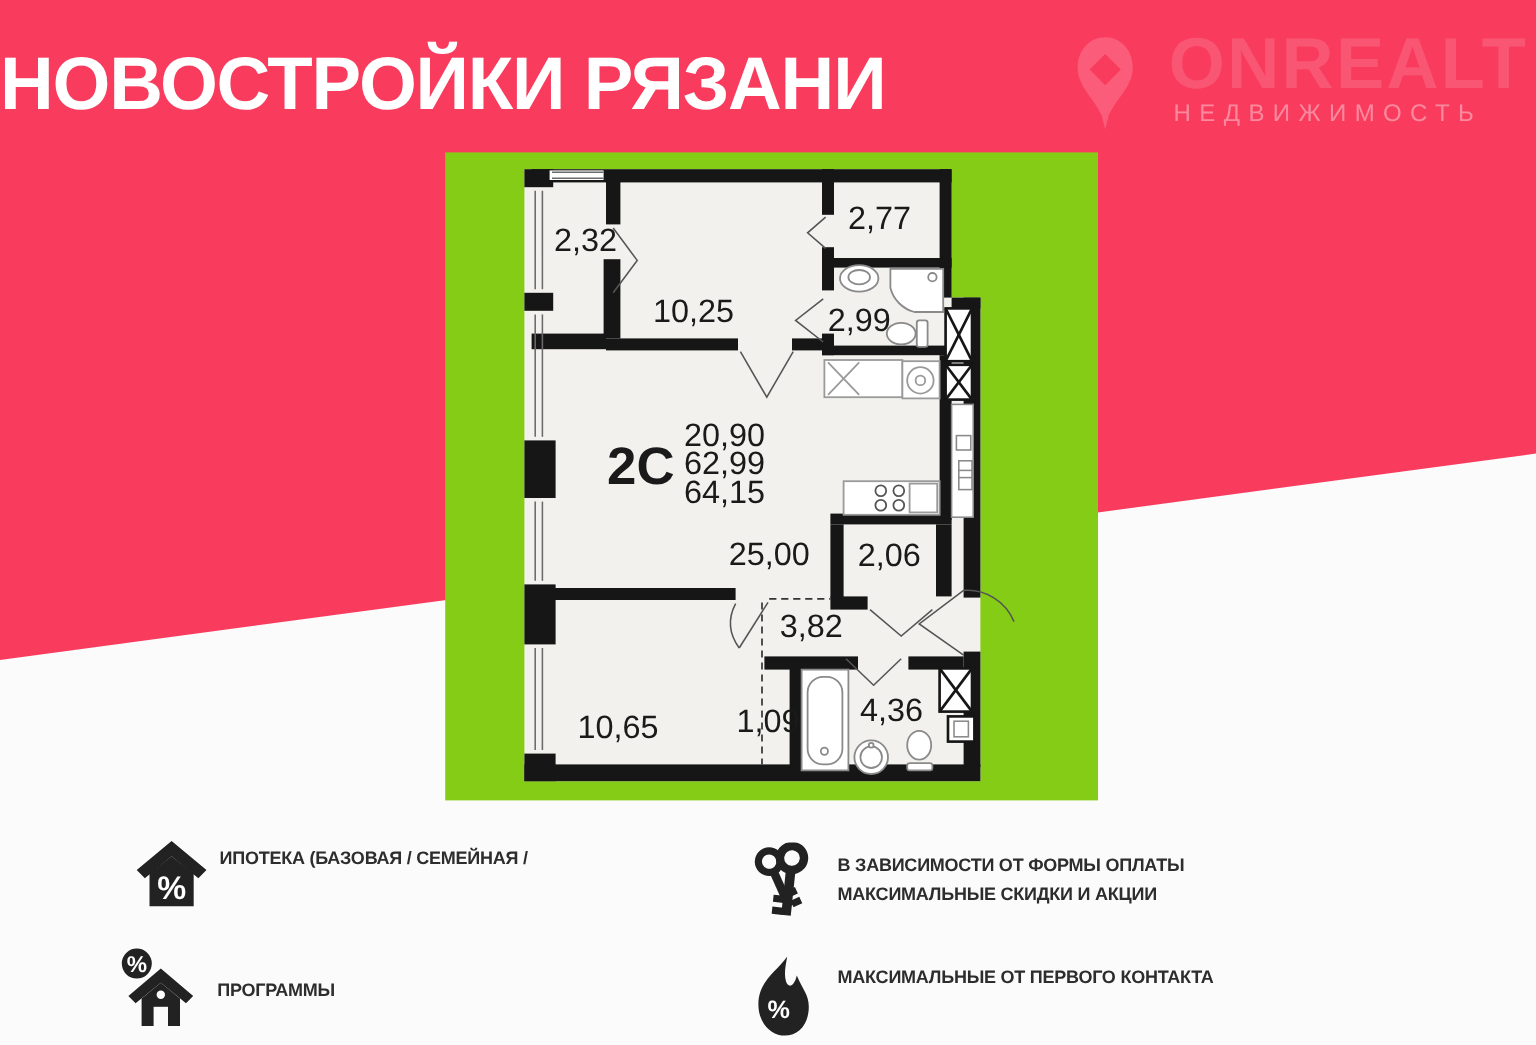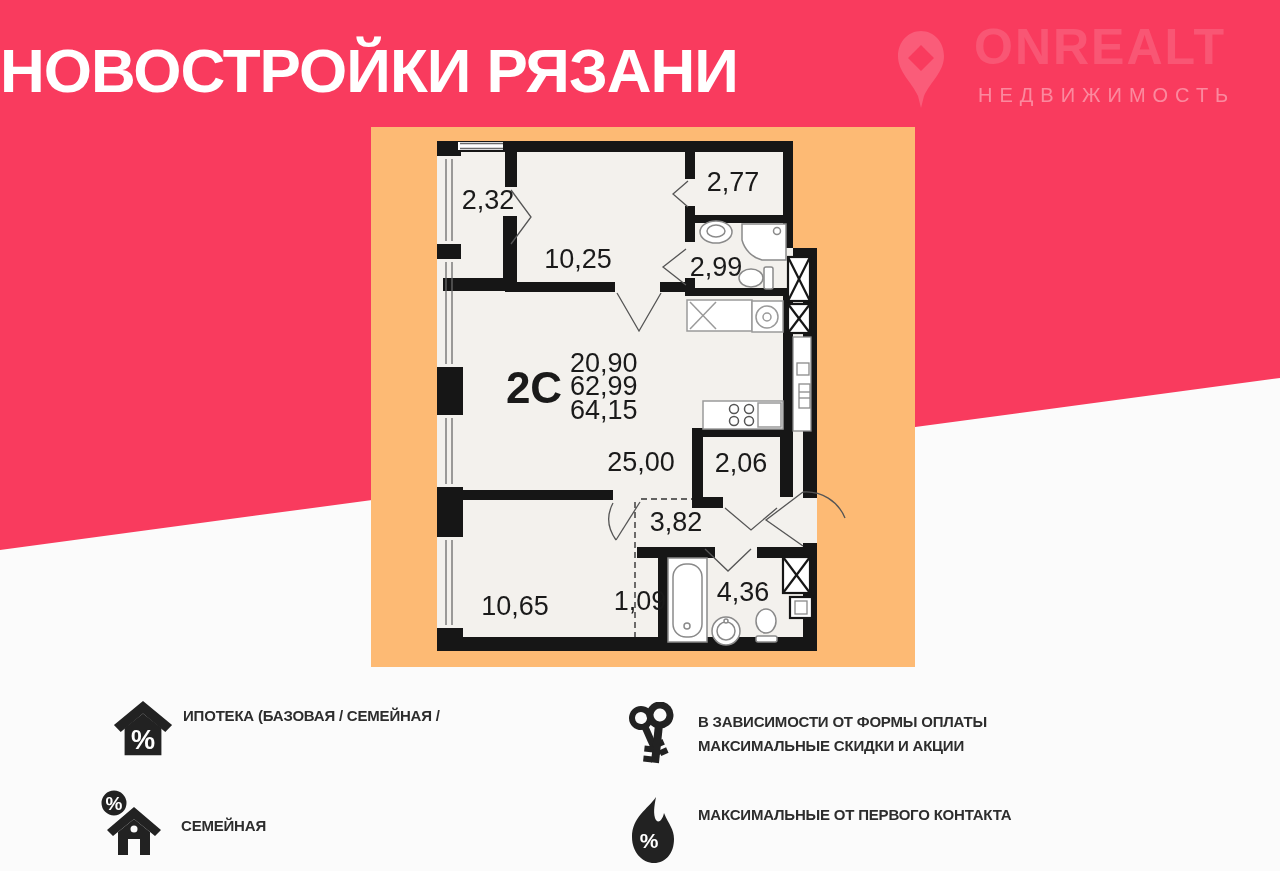--- a/index.html
+++ b/index.html
@@ -8,30 +8,30 @@
   .stage{position:relative;width:1280px;height:871px;overflow:hidden;}
 
   
   .pink-bg{position:absolute;left:0;top:0;width:1280px;height:871px;
     background:#f93b5e;
     clip-path:polygon(0 0,1280px 0,1280px 378px,0 550px);}
 
   
   .logo{position:absolute;left:890px;top:26px;width:360px;height:90px;}
   .logo-pin{position:absolute;left:4px;top:2px;}
-  .logo-brand{position:absolute;left:84px;top:-8px;font-size:50px;font-weight:700;
+  .logo-brand{position:absolute;left:84px;top:-8px;font-size:60px;font-weight:700;
     letter-spacing:2px;color:rgba(255,255,255,0.14);}
   .logo-sub{position:absolute;left:88px;top:58px;font-size:20px;font-weight:400;
     letter-spacing:7px;color:rgba(255,255,255,0.40);}
 
   .title{position:absolute;left:0;top:40px;width:1280px;
     color:#ffffff;font-size:62px;font-weight:700;letter-spacing:-1px;line-height:1;}
 
   
-  .panel{position:absolute;left:371px;top:127px;width:544px;height:540px;background:#fdba74;}
+  .panel{position:absolute;left:371px;top:127px;width:544px;height:540px;background:#84cc16;}
   .plan-svg{position:absolute;left:0;top:0;}
 
   
   .feat-icon{position:absolute;}
   .feat-text{position:absolute;color:#2d2d2d;font-size:15px;font-weight:700;
     line-height:24px;letter-spacing:-0.2px;white-space:nowrap;}
 
   svg text.rm{font-family:"Liberation Sans",sans-serif;font-size:27px;fill:#1a1a1a;}
   svg text.big{font-family:"Liberation Sans",sans-serif;font-size:44px;font-weight:700;fill:#1a1a1a;}
 </style>
@@ -209,21 +209,21 @@
 
   <svg class="feat-icon" style="left:97px;top:787px;" width="74" height="70" viewBox="0 0 74 70">
     <path fill="#222222" d="M37,20 L10,43 L16,49 L37,32 L58,49 L64,43 Z"></path>
     <path fill="#222222" d="M21,45 L37,32 L53,45 L53,68 L21,68 Z"></path>
     <circle cx="37" cy="42" r="3.5" fill="#fbfbfb"></circle>
     <rect x="31" y="52" width="12" height="16" fill="#fbfbfb"></rect>
     <circle cx="17" cy="16" r="14" fill="#222222" stroke="#fbfbfb" stroke-width="3"></circle>
     <text x="17" y="23" text-anchor="middle" fill="#ffffff" font-size="19" font-weight="700" font-family="Liberation Sans, sans-serif">%</text>
   </svg>
   <div class="feat-text" style="left:181px;top:814px;">
-    <div>СЕМЕЙНАЯ</div>
+    <div>ПРОГРАММЫ</div>
   </div>
 
   <svg class="feat-icon" style="left:627px;top:702px;" width="52" height="78" viewBox="0 0 52 78">
     <g transform="translate(14,16) rotate(-24)" fill="#222222">
       <circle cx="0" cy="0" r="9" fill="none" stroke="#222222" stroke-width="6"></circle>
       <rect x="-3.5" y="7" width="7" height="34"></rect>
       <rect x="3" y="28" width="8" height="6"></rect>
       <rect x="3" y="37" width="8" height="6"></rect>
     </g>
     <g transform="translate(33,13) rotate(6)" fill="#222222">

